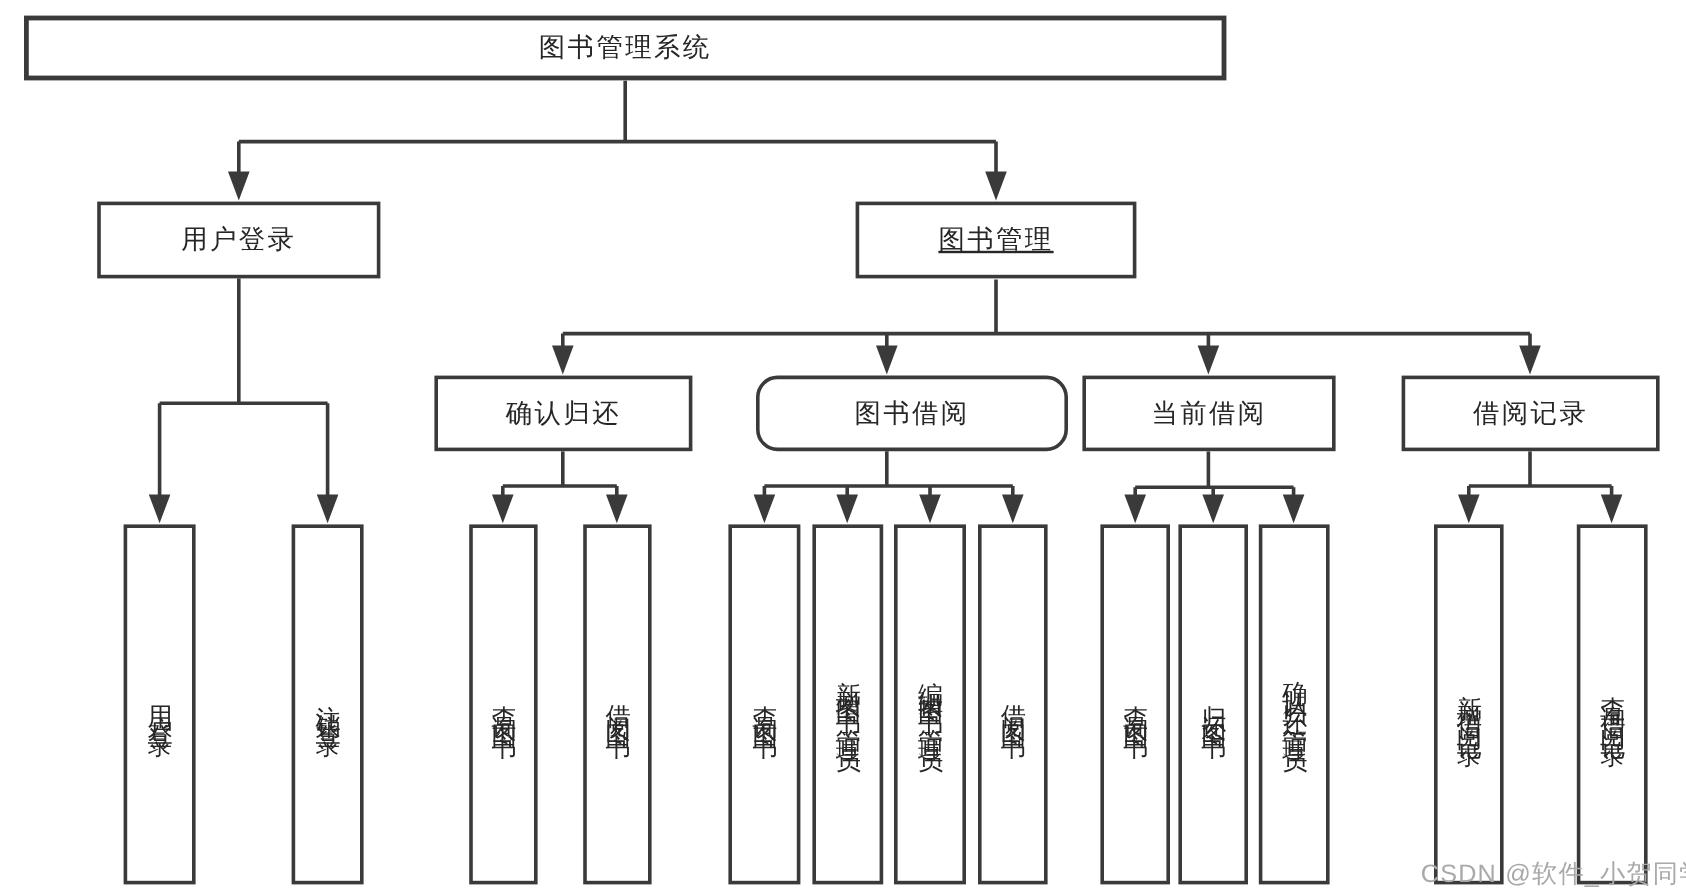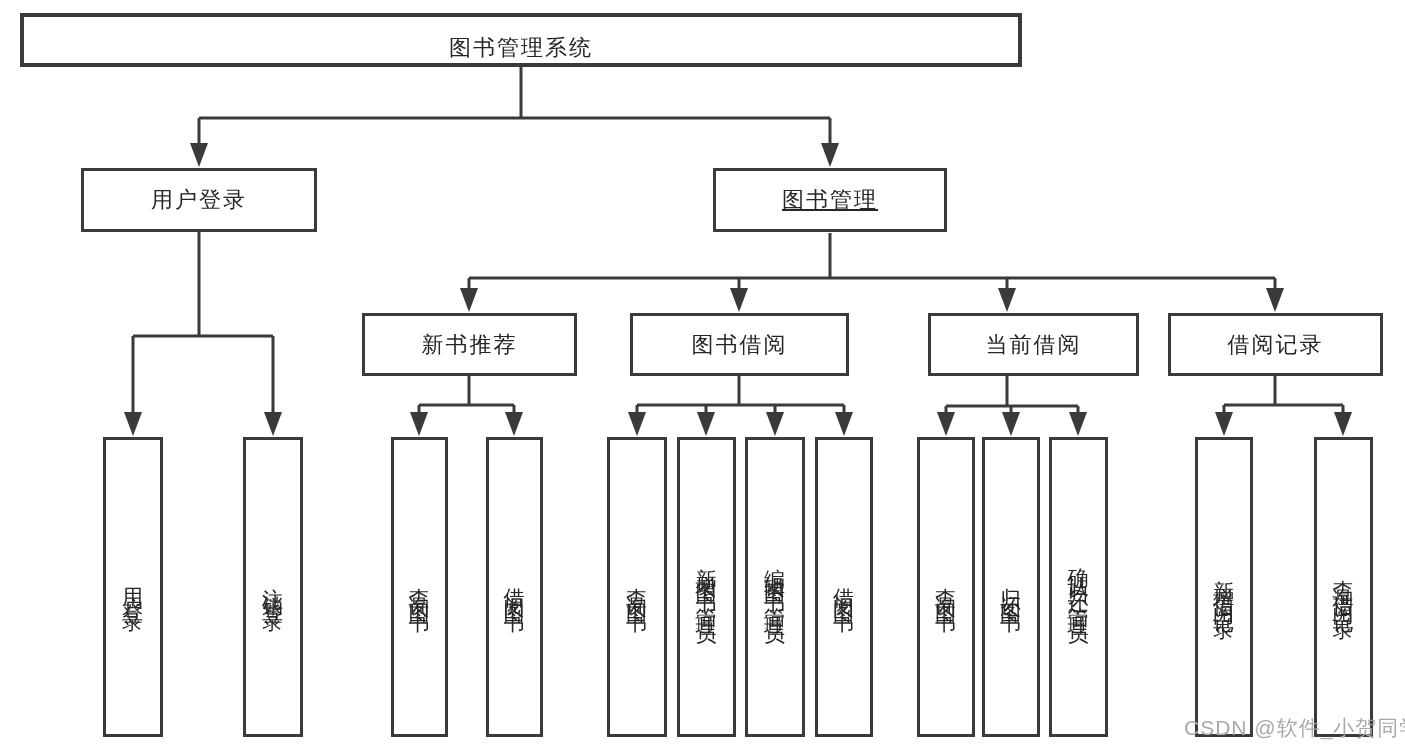--- a/index.html
+++ b/index.html
@@ -8,21 +8,21 @@
     background:#ffffff; font-family:"Liberation Sans", sans-serif;
   }
   .edges { position:absolute; left:0; top:0; width:1405px; height:747px; }
   .node {
     position:absolute; box-sizing:border-box;
     border:3px solid #3a3a3a; background:#ffffff;
     display:flex; align-items:center; justify-content:center;
     color:#262626; font-size:22px; letter-spacing:2px;
     white-space:nowrap;
   }
-  .node.root { border-width:4px;align-items:flex-end; }
+  .node.root { border-width:4px; }
   .vtext {
     writing-mode:vertical-rl; text-orientation:mixed;
     font-size:21px; letter-spacing:8px; line-height:1;
     color:#262626;
   }
   .watermark {
     position:absolute; left:1184px; top:714px;
     font-size:21px; color:#a9a9a9; letter-spacing:1px;
     white-space:nowrap; z-index:5;
   }
@@ -58,26 +58,26 @@
   </div>
 
   <div class="node" style="left:81px;top:168px;width:236px;height:64px;">
     <span>用户登录</span>
   </div>
   <div class="node" style="left:713px;top:168px;width:234px;height:64px;text-decoration:underline;">
     <span>图书管理</span>
   </div>
 
   <div class="node" style="left:362px;top:313px;width:215px;height:63px;">
-    <span>新书推荐</span>
+    <span>确认归还</span>
   </div>
-  <div class="node" style="left:630px;top:313px;width:219px;height:63px;">
+  <div class="node" style="left:630px;top:313px;width:260px;height:63px;border-radius:18px;">
     <span>图书借阅</span>
   </div>
-  <div class="node" style="left:928px;top:313px;width:211px;height:63px;">
+  <div class="node" style="left:902px;top:313px;width:211px;height:63px;">
     <span>当前借阅</span>
   </div>
   <div class="node" style="left:1168px;top:313px;width:215px;height:63px;">
     <span>借阅记录</span>
   </div>
 
   <div class="node" style="left:103px;top:437px;width:60px;height:300px;">
     <span class="vtext">用户登录</span>
   </div>
   <div class="node" style="left:243px;top:437px;width:60px;height:300px;">

